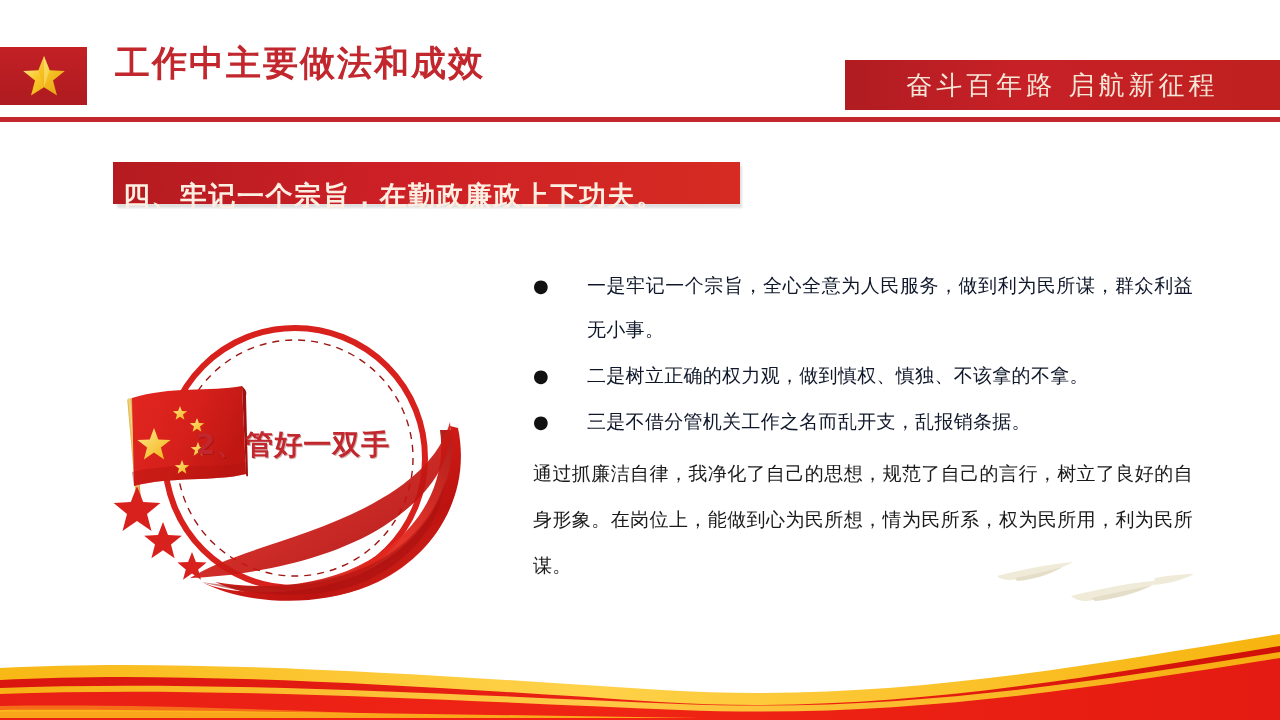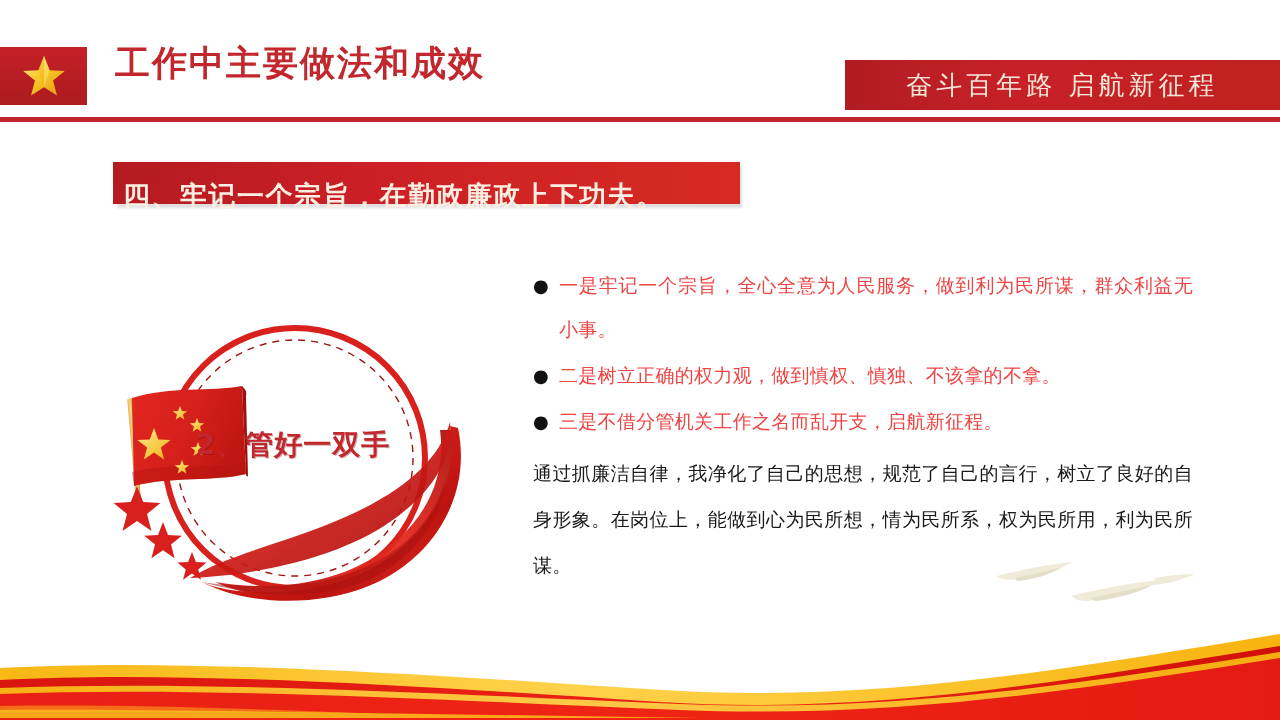--- a/index.html
+++ b/index.html
@@ -98,24 +98,25 @@
     margin-bottom:2px;
   }
   .bullet-dot {
     flex:0 0 auto;
     width:26px;
     font-size:18px; line-height:44px; color:#111;
     text-align:left;
   }
   .bullet-text {
     flex:1 1 auto;
-    font-size:19px; line-height:44px; color:#ef4444;
+    font-size:19px; line-height:44px; color:#0f172a;
     letter-spacing:0.3px;
     font-family:Liberation Sans, sans-serif;
     text-align:justify;
+    margin-left:28px;
   }
   .para {
     margin-top:6px;
     font-size:19px; line-height:46px; color:#1a1a1a;
     letter-spacing:0.3px;
     text-align:justify;
     font-family:"DejaVu Sans","Liberation Sans",sans-serif;
   }
 
   
@@ -237,21 +238,21 @@
       <div class="bullet-text">一是牢记一个宗旨，全心全意为人民服务，做到利为民所谋，群众利益无小事。</div>
     </div>
 
     <div class="bullet-row">
       <div class="bullet-dot">●</div>
       <div class="bullet-text">二是树立正确的权力观，做到慎权、慎独、不该拿的不拿。</div>
     </div>
 
     <div class="bullet-row">
       <div class="bullet-dot">●</div>
-      <div class="bullet-text">三是不借分管机关工作之名而乱开支，启航新征程。</div>
+      <div class="bullet-text">三是不借分管机关工作之名而乱开支，乱报销条据。</div>
     </div>
 
     <div class="para">通过抓廉洁自律，我净化了自己的思想，规范了自己的言行，树立了良好的自身形象。在岗位上，能做到心为民所想，情为民所系，权为民所用，利为民所谋。</div>
   </div>
 
   <div class="wisps">
     <svg width="200" height="50" viewBox="0 0 200 50">
       <g fill="#f0e9d6" opacity="0.95">
         <path d="M2,18 C30,11 56,6 78,4 C64,12 40,18 16,22 C10,22 5,21 2,18 Z"></path>
         <path d="M20,20 C36,17 52,13 68,9 C54,17 36,22 22,23 Z" fill="#e3dcc6"></path>

